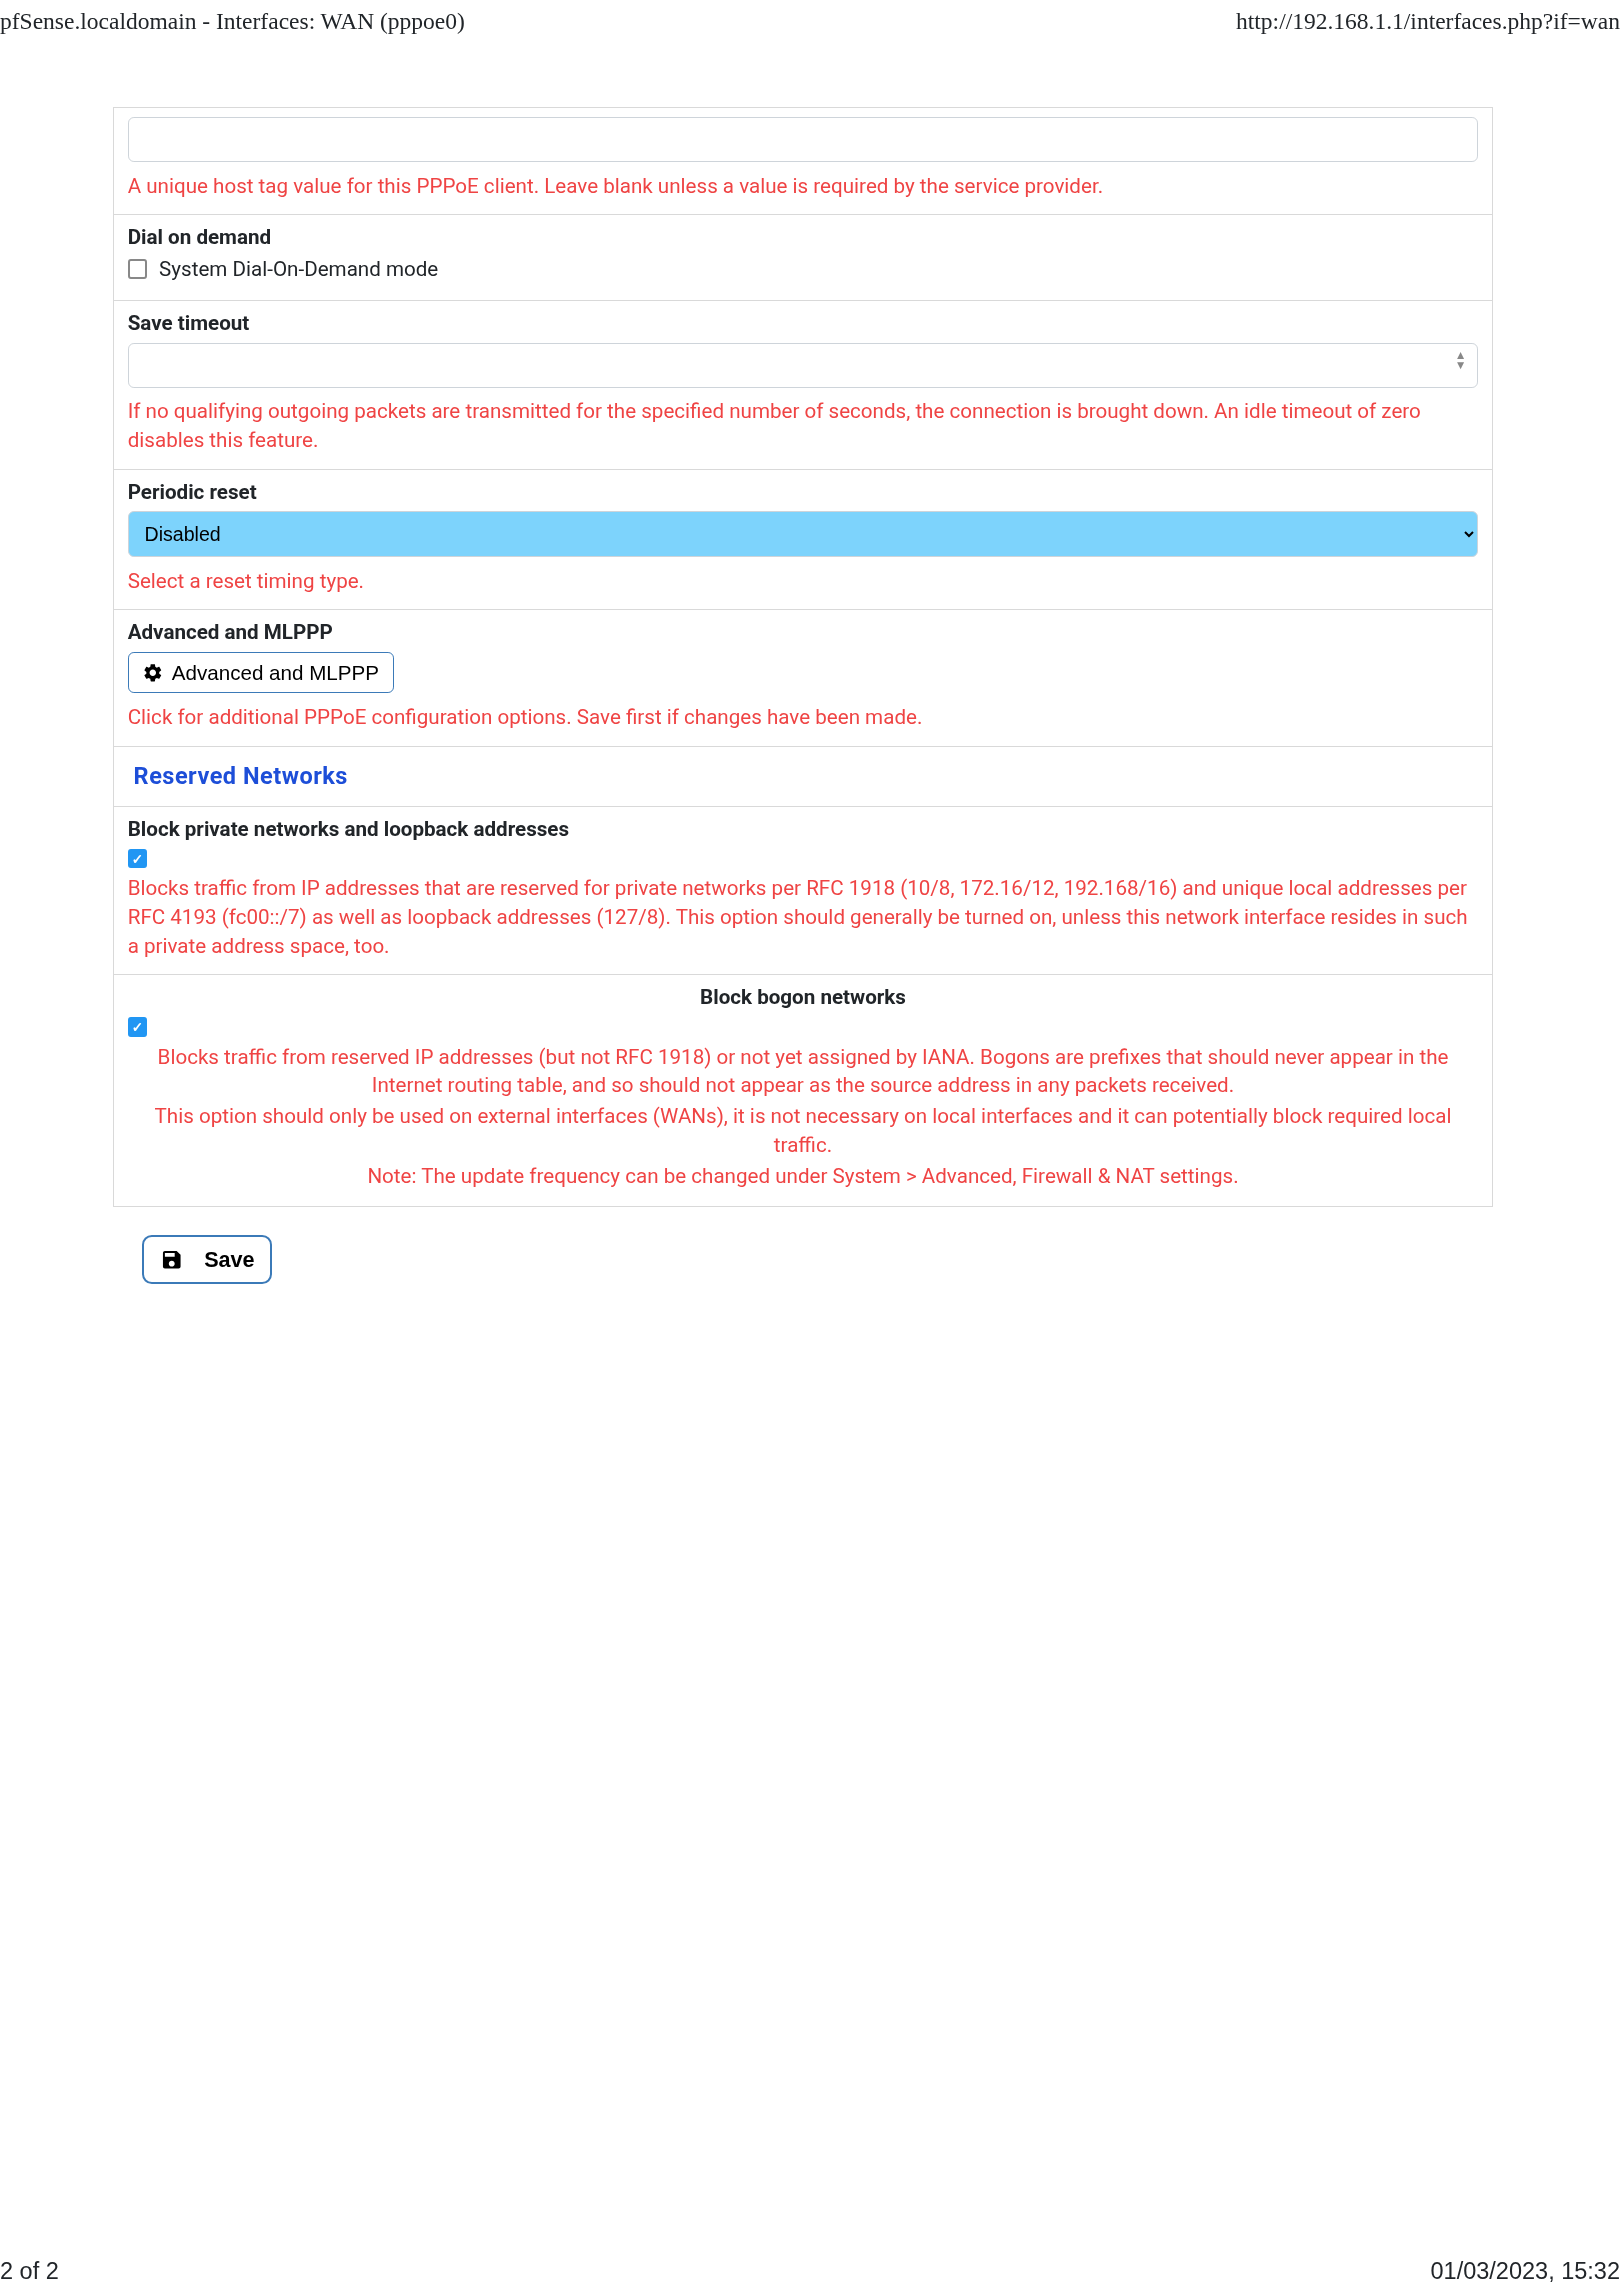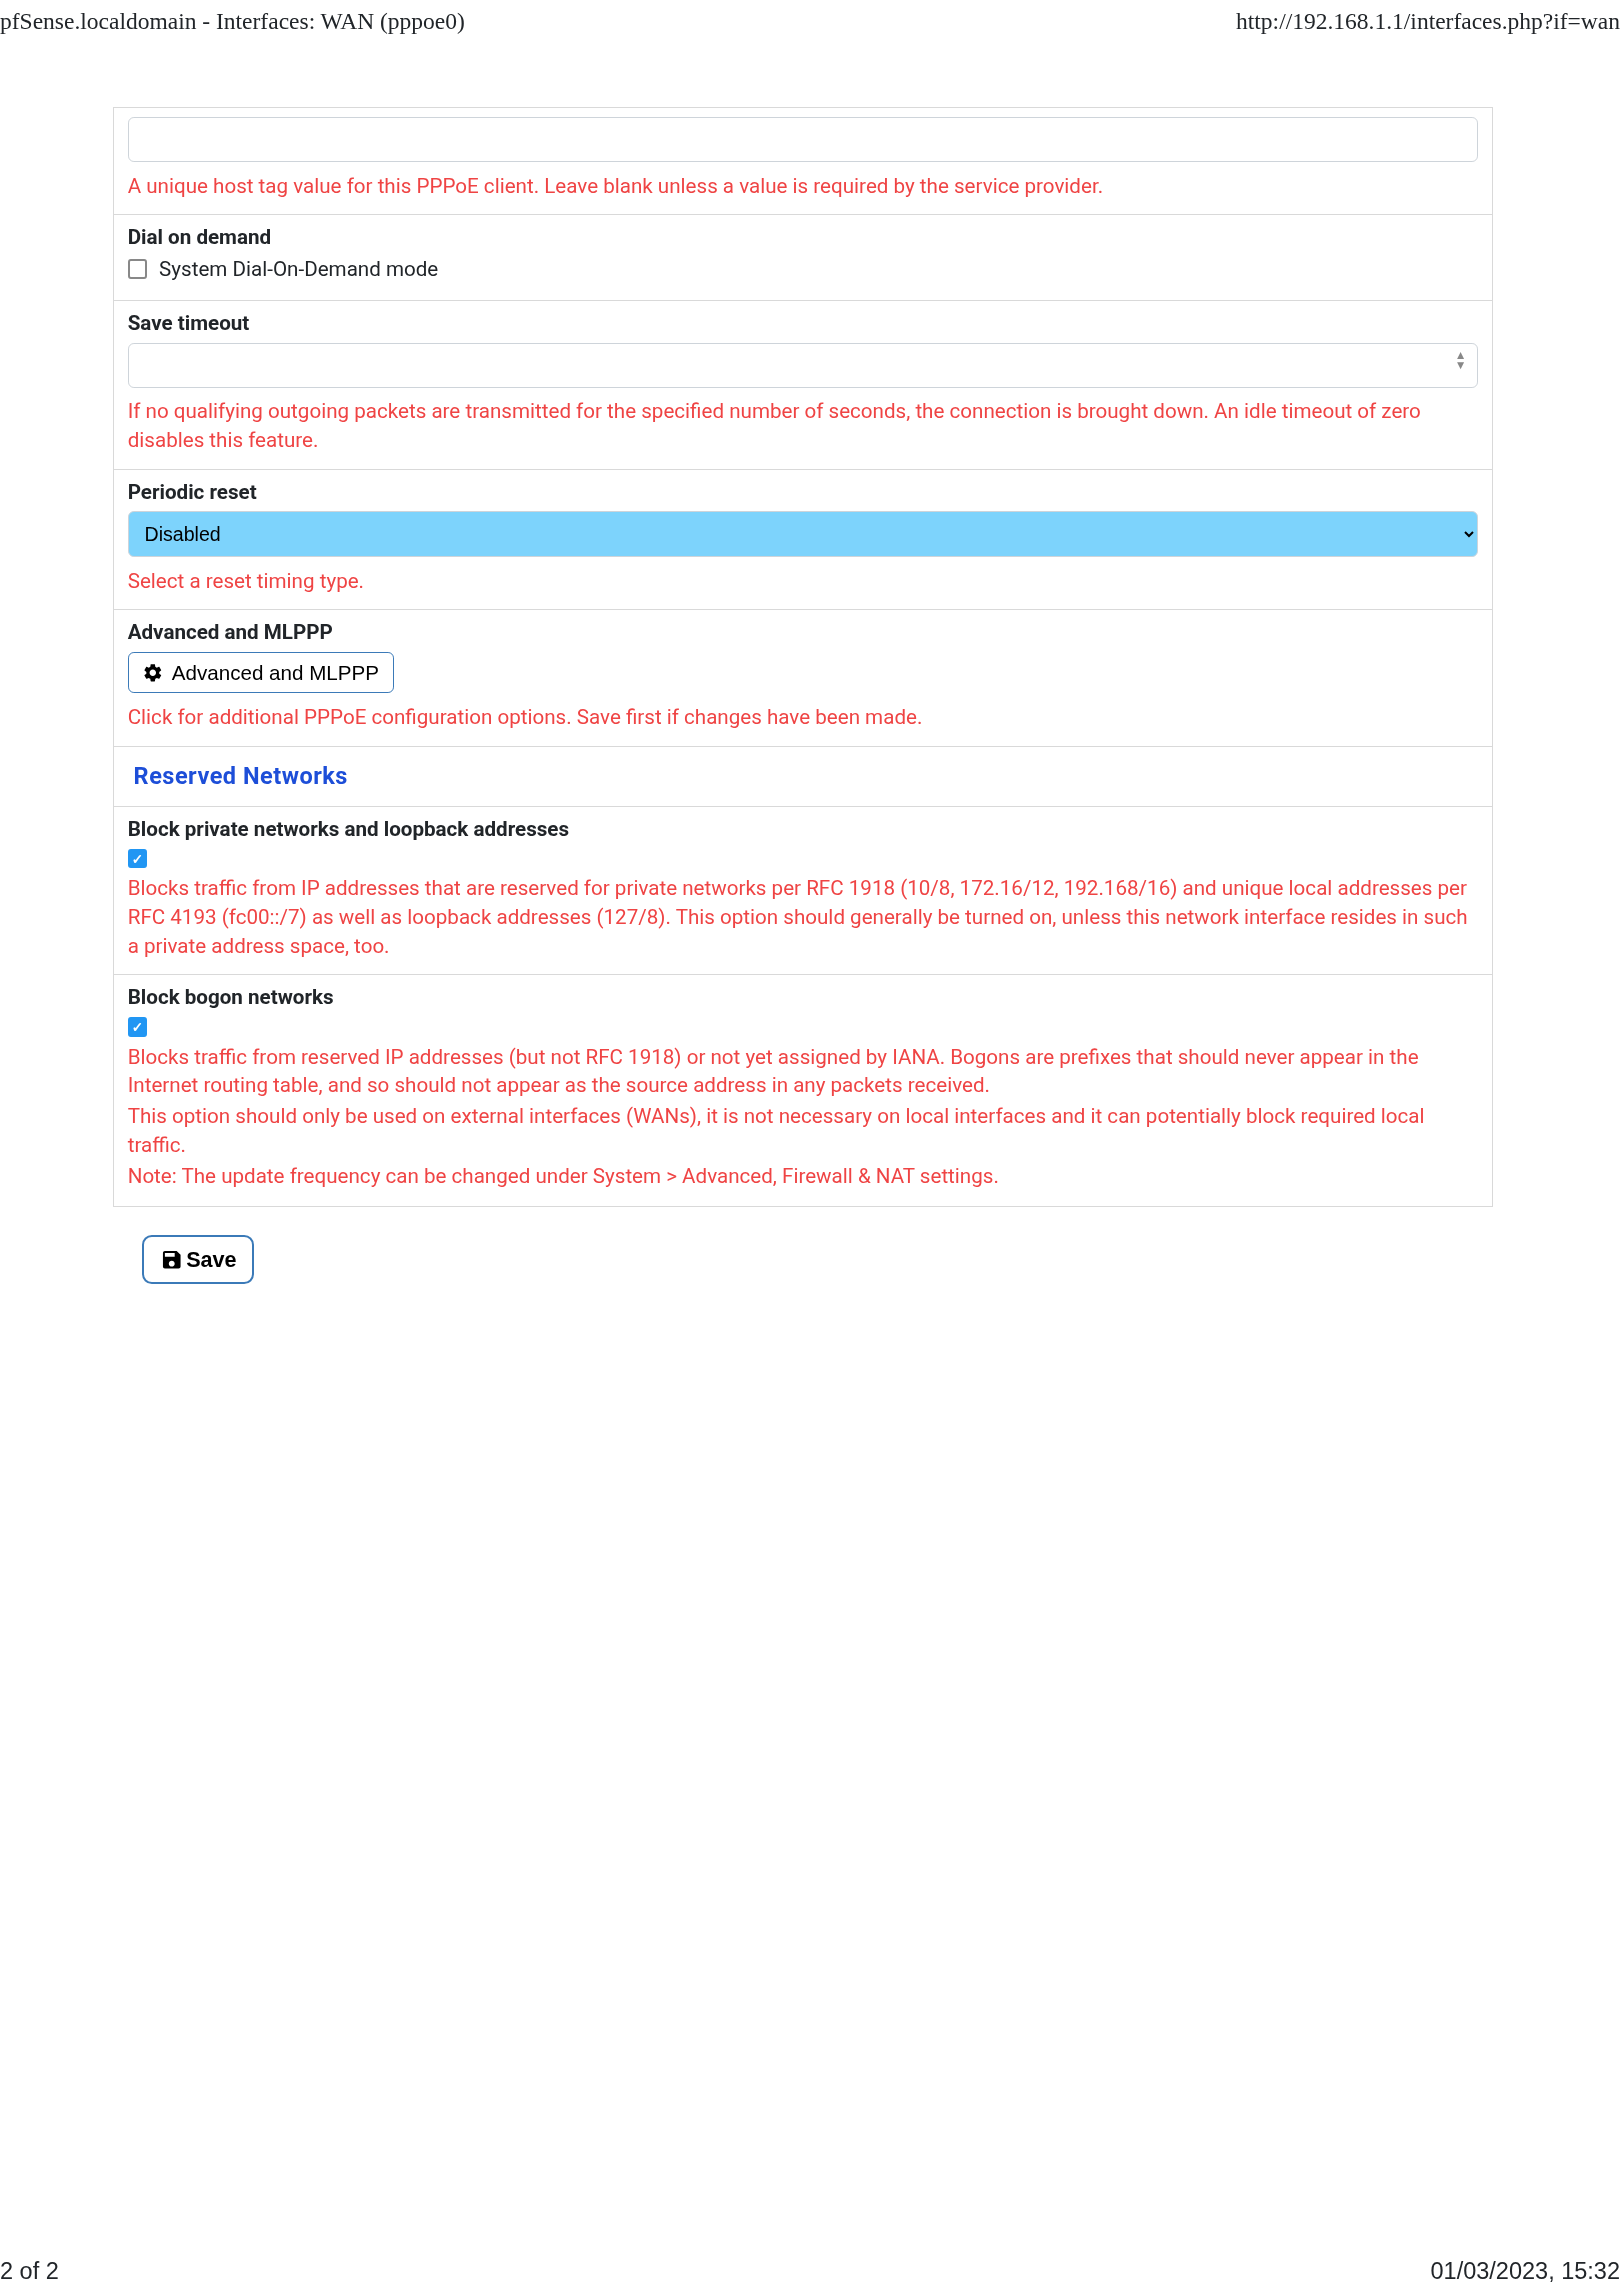--- a/index.html
+++ b/index.html
@@ -28,20 +28,21 @@
       border: 1px solid #d9d9d9;
       border-left: 1px solid #d9d9d9;
       border-right: 1px solid #d9d9d9;
     }
     .form-section {
       padding: 9.8px 13.7px 13.7px 13.7px;
       border-bottom: 1px solid #d9d9d9;
     }
     .form-section:last-child {
       border-bottom: none;
+      text-align: center;
     }
     .form-label {
       font-weight: bold;
       font-size: 20.6px;
       margin-bottom: 7.8px;
       display: block;
     }
     .text-input {
       width: 100%;
       padding: 9.8px 11.8px;
@@ -139,21 +140,21 @@
       letter-spacing: 0.5px;
       border-bottom: 1px solid #d9d9d9;
       color: #1d4ed8;
     }
     .save-btn-wrapper {
       margin: 27.4px 127px 0 142px;
     }
     .save-btn {
       display: inline-flex;
       align-items: center;
-      gap: 3px;
+      gap: 21px;
       padding: 9.8px 15.7px;
       border: 2px solid #3b7ab8;
       border-radius: 9.8px;
       background: #fff;
       font-size: 21.6px;
       font-weight: bold;
       cursor: pointer;
     }
     .save-btn svg {
       width: 23.5px;

